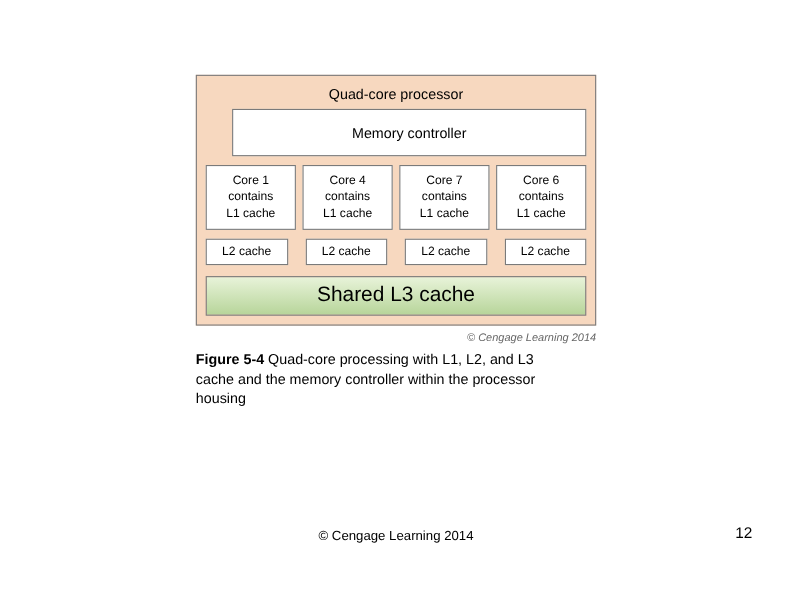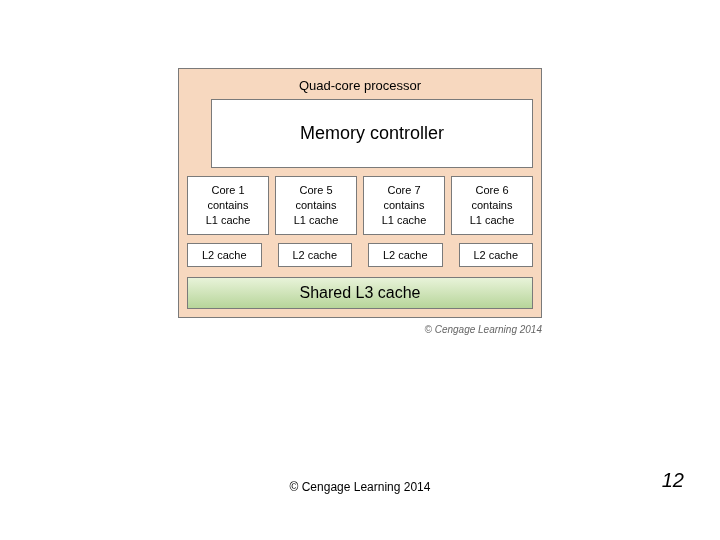--- a/index.html
+++ b/index.html
@@ -30,22 +30,22 @@
   }
   .proc-title {
     text-align: center;
     font-size: 13px;
     padding: 3px 0 6px 0;
   }
   .mem-ctrl {
     background: #ffffff;
     border: 1px solid #7a7a7a;
     text-align: center;
-    font-size: 18px;
-    padding: 23px 0;
+    font-size: 13px;
+    padding: 13px 0;
     margin-bottom: 8px;
     margin-left: 24px;
   }
   .core-row {
     display: flex;
     gap: 6px;
     margin-bottom: 8px;
   }
   .core {
     flex: 1;
@@ -66,21 +66,21 @@
     background: #ffffff;
     border: 1px solid #7a7a7a;
     text-align: center;
     font-size: 11px;
     padding: 5px 0;
   }
   .l3 {
     background: linear-gradient(to bottom, #e8f3d9, #b7d59a);
     border: 1px solid #7a7a7a;
     text-align: center;
-    font-size: 16px;
+    font-size: 19px;
     padding: 6px 0;
   }
   .credit-small {
     text-align: right;
     font-size: 10px;
     color: #666;
     margin-top: 6px;
     font-style: italic;
   }
   .caption {
@@ -105,43 +105,42 @@
     left: 0;
     right: 0;
     bottom: 46px;
     text-align: center;
     font-size: 12px;
   }
   .footer-right {
     position: absolute;
     right: 36px;
     bottom: 48px;
-    font-size: 20px;
-    font-style: italic;
+    font-size: 14px;
   }
 </style>
 </head>
 <body>
 
 <div class="slide">
 
   <div class="diagram-wrap">
     <div class="processor-box">
       <div class="proc-title">Quad-core processor</div>
 
       <div class="mem-ctrl">Memory controller</div>
 
       <div class="core-row">
         <div class="core">
           <div>Core 1</div>
           <div>contains</div>
           <div>L1 cache</div>
         </div>
         <div class="core">
-          <div>Core 5</div>
+          <div>Core 4</div>
           <div>contains</div>
           <div>L1 cache</div>
         </div>
         <div class="core">
           <div>Core 7</div>
           <div>contains</div>
           <div>L1 cache</div>
         </div>
         <div class="core">
           <div>Core 6</div>
@@ -155,17 +154,20 @@
         <div class="l2">L2 cache</div>
         <div class="l2">L2 cache</div>
         <div class="l2">L2 cache</div>
       </div>
 
       <div class="l3">Shared L3 cache</div>
     </div>
     <div class="credit-small">© Cengage Learning 2014</div>
   </div>
 
+  <div class="caption">
+    <span class="fig-label">Figure 5-4</span><span> Quad-core processing with L1, L2, and L3 cache and the memory controller within the processor housing</span>
+  </div>
 
   <div class="footer-center">© Cengage Learning  2014</div>
   <div class="footer-right">12</div>
 
 </div>
 
 </body></html>

